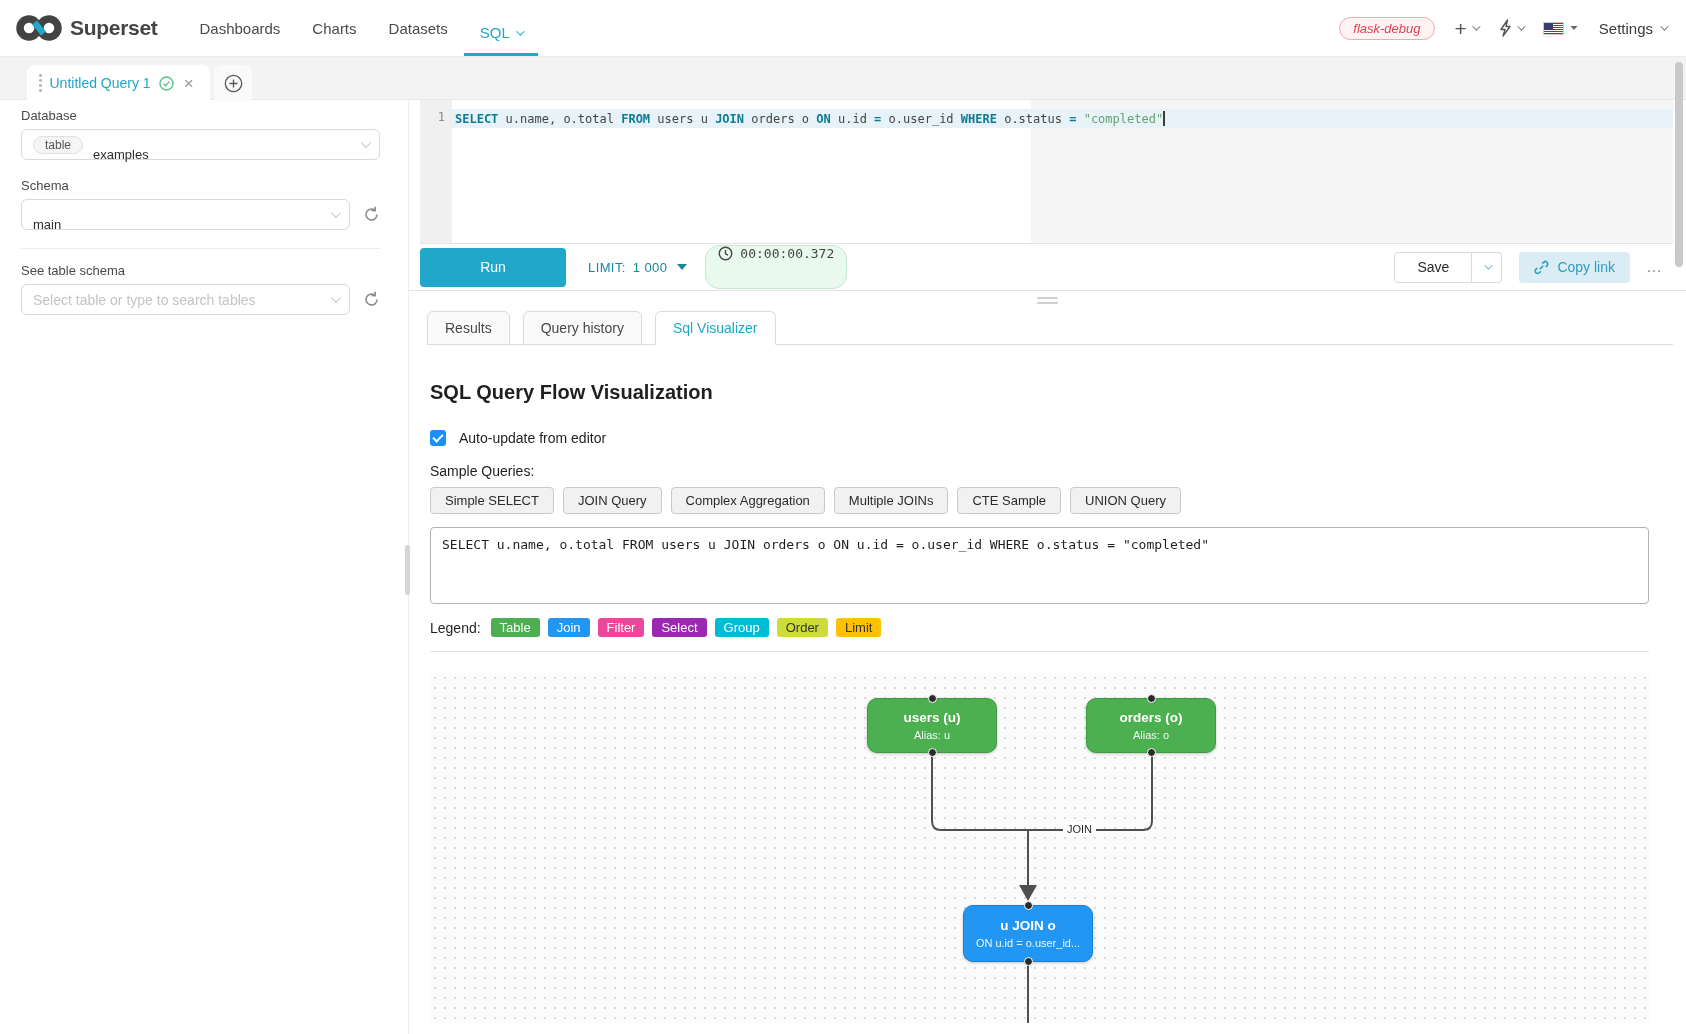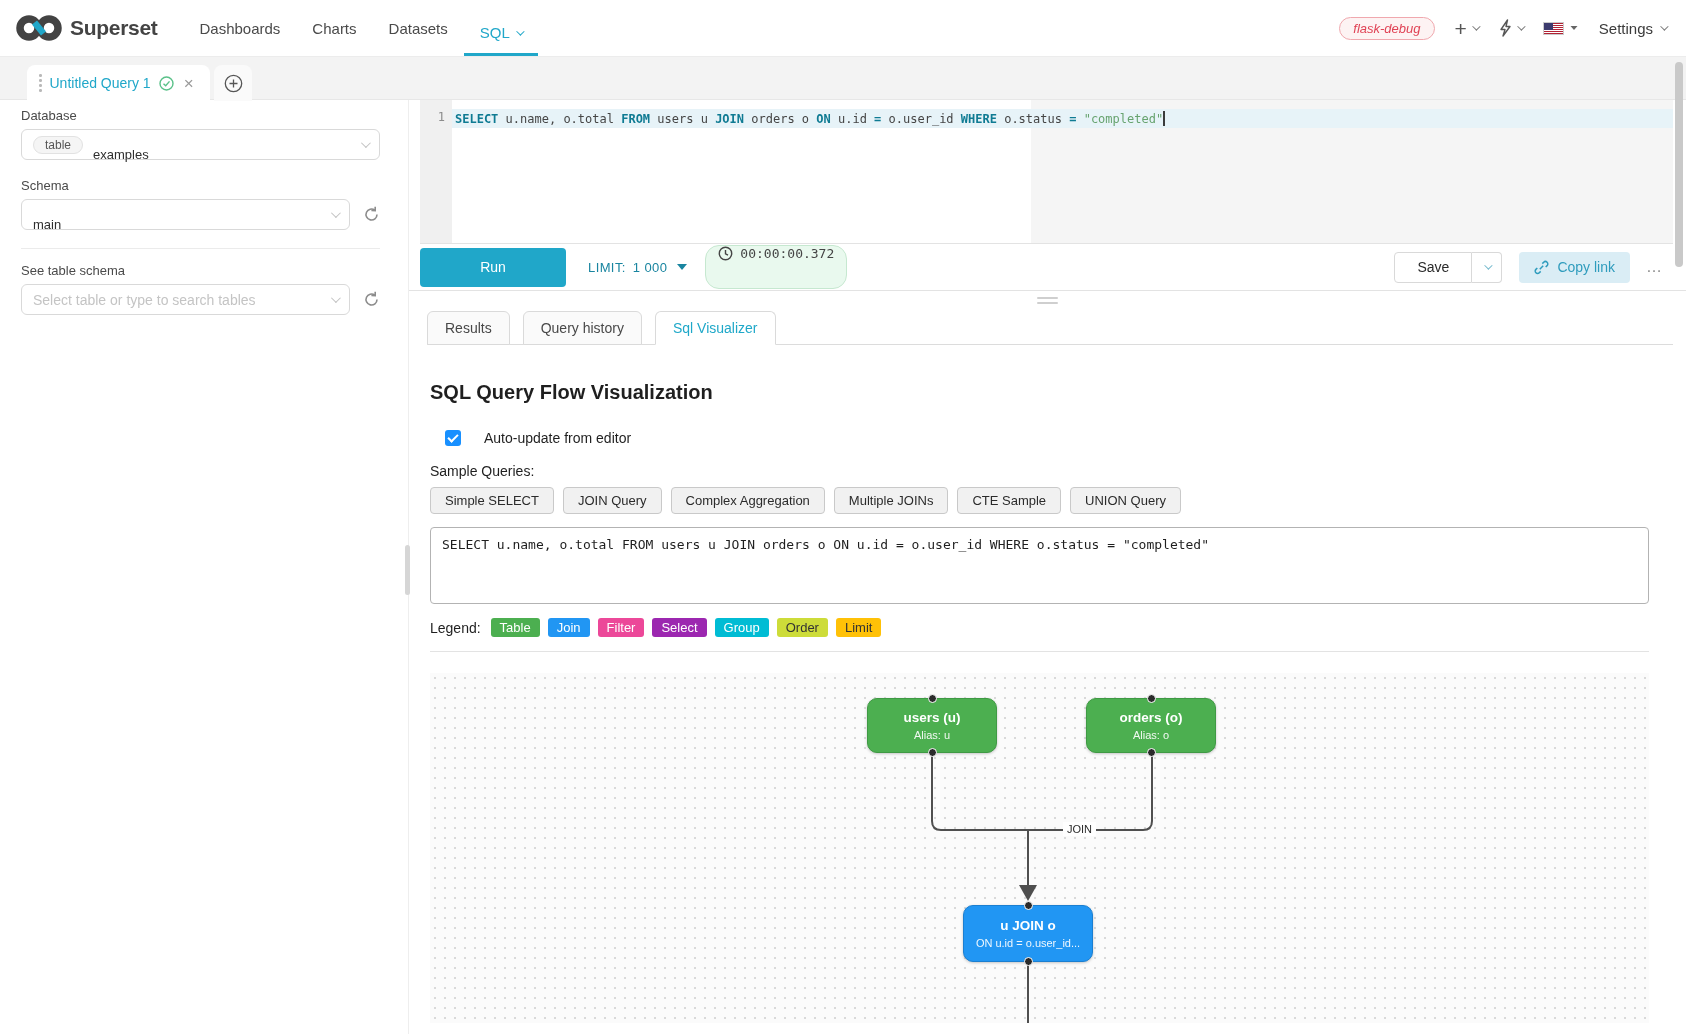--- a/index.html
+++ b/index.html
@@ -116,21 +116,21 @@
   .south-handle i { width:21px; height:2px; background:#cfcfcf; border-radius:1px; }
   .rtabs { position:absolute; left:18px; top:20px; right:13px; height:34px; display:flex;
     border-bottom:1px solid #dcdcdc; }
   .rtab { display:flex; align-items:center; padding:0 17px; margin-right:13px; margin-bottom:-1px;
     background:#fafafa; border:1px solid #dadada; border-radius:6px 6px 0 0; font-size:14px;
     color:#484848; cursor:pointer; }
   .rtab.active { background:#fff; color:#1fa8c9; border-bottom-color:#fff; }
 
   .content { position:absolute; left:21px; top:54px; width:1219px; }
   .viz-title { margin-top:36px; font-size:20px; font-weight:bold; color:#1f1f1f; }
-  .check-row { display:flex; align-items:flex-end; gap:23px; margin-top:26px; cursor:pointer;margin-left:15px; }
+  .check-row { display:flex; align-items:flex-end; gap:13px; margin-top:26px; cursor:pointer; }
   .cbx { width:16px; height:16px; border-radius:3px; background:#1890ff; position:relative; }
   .cbx::after { content:""; position:absolute; left:5px; top:2px; width:4px; height:8px;
     border-right:2px solid #fff; border-bottom:2px solid #fff; transform:rotate(45deg); }
   .check-label { font-size:14px; color:#1f1f1f; }
   .samples-label { margin-top:17px; font-size:14px; color:#1f1f1f; }
   .sample-row { display:flex; gap:9px; margin-top:8px; }
   .sample-btn { padding:5px 14px; font-size:13px; color:#2b2b2b; background:#f1f1f1;
     border:1px solid #c9c9c9; border-radius:4px; cursor:pointer; font-family:inherit; }
   .sql-textarea { margin-top:13px; width:1219px; height:77px; border:1px solid #b3b3b3;
     border-radius:4px; padding:9px 11px; font-family:"DejaVu Sans Mono",monospace; font-size:13px;

